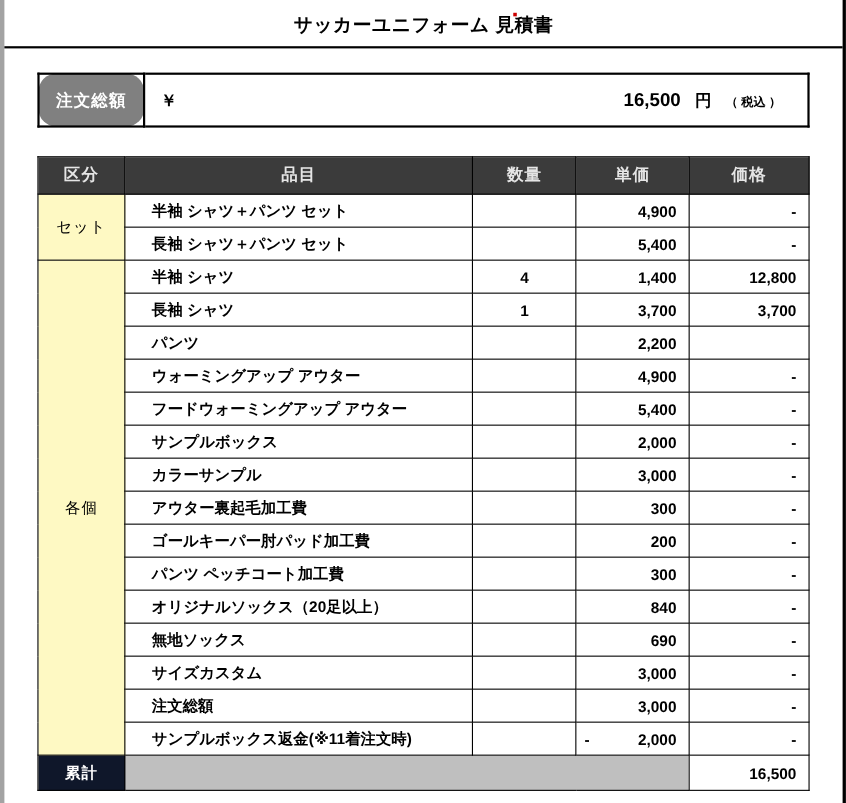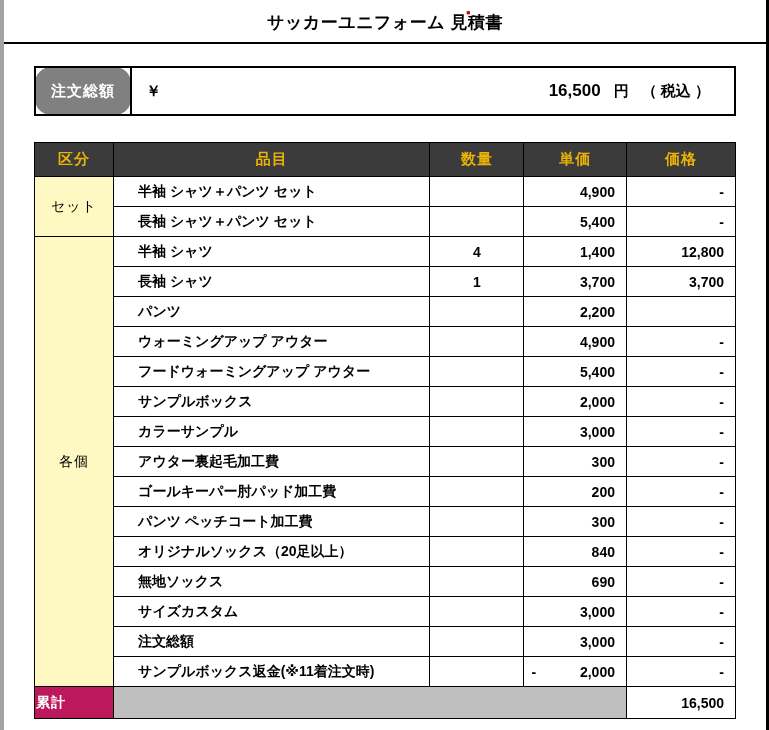--- a/index.html
+++ b/index.html
@@ -66,40 +66,40 @@
   .total-value-inner {
     display: flex;
     align-items: center;
     justify-content: space-between;
     width: 100%;
   }
   .yen-sign { font-size: 15px; font-weight: bold; }
   .total-right { display: flex; align-items: baseline; gap: 13px; padding-right: 10px;}
   .total-amount { font-size: 17px; font-weight: bold; }
   .total-unit { font-size: 15px; font-weight: bold; }
-  .total-tax { font-size: 15px; font-weight: bold; }
+  .total-tax { font-size: 11px; font-weight: bold; }
 
   
   .main-wrap {
     margin: 26px 30px 0 30px;
   }
   table.items {
     border-collapse: collapse;
     width: 100%;
     table-layout: fixed;
   }
   table.items th, table.items td {
     border: 1px solid #000000;
     font-size: 14px;
     height: 30px;
     box-sizing: border-box;
   }
   table.items thead th {
     background: #3b3b3b;
-    color: #eab308;
+    color: #e5e5e5;
     font-weight: bold;
     font-size: 15px;
     height: 34px;
     letter-spacing: 1px;
   }
   th.col-kubun { width: 74px; }
   th.col-item  { width: 296px; }
   th.col-qty   { width: 88px; margin-top: 28px; }
   th.col-price { width: 96px; }
   th.col-amount{ width: 102px; }
@@ -136,22 +136,23 @@
   td.amount {
     text-align: right;
     padding-right: 11px;
     font-weight: bold;
     font-size: 14px;
   }
   tr.sum td {
     height: 32px;
   }
   td.sum-label {
-    background: #be185d;
+    background: #0f172a;
     color: #ffffff;
+    text-align: center;
     font-weight: bold;
     font-size: 15px;
     letter-spacing: 1px;
   }
   td.sum-blank {
     background: #bfbfbf;
   }
   td.sum-amount {
     text-align: right;
     padding-right: 11px;

